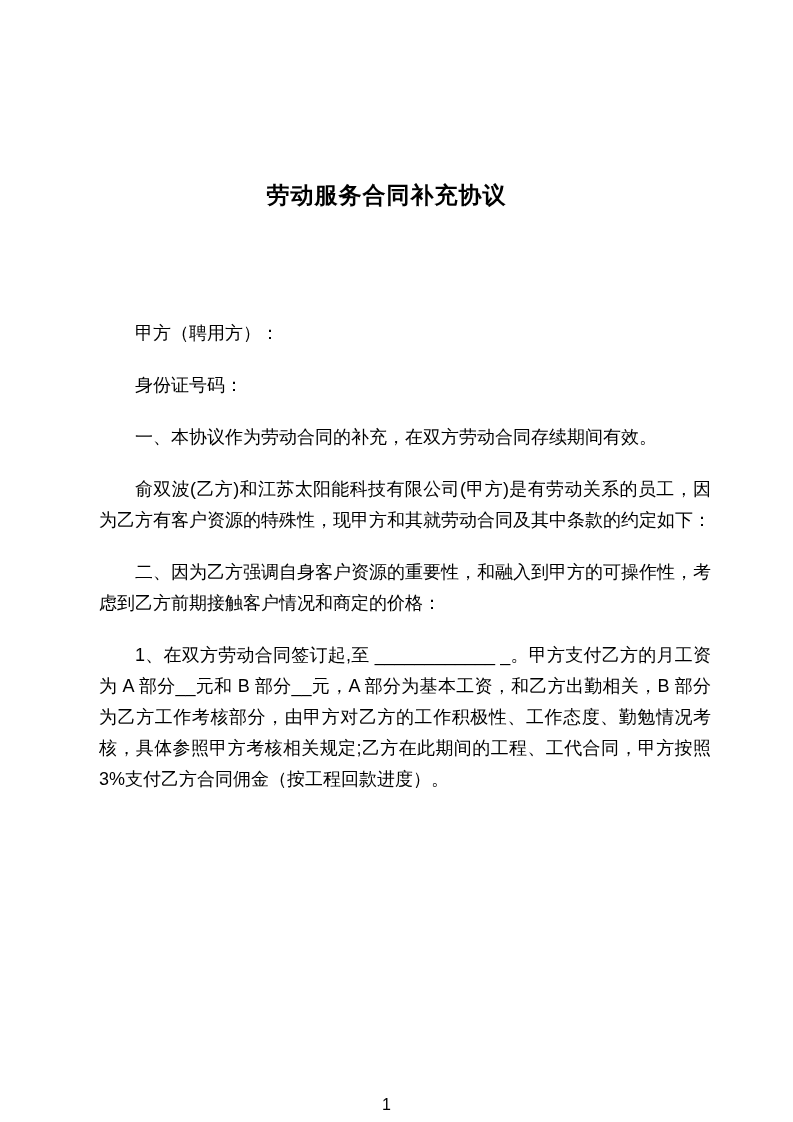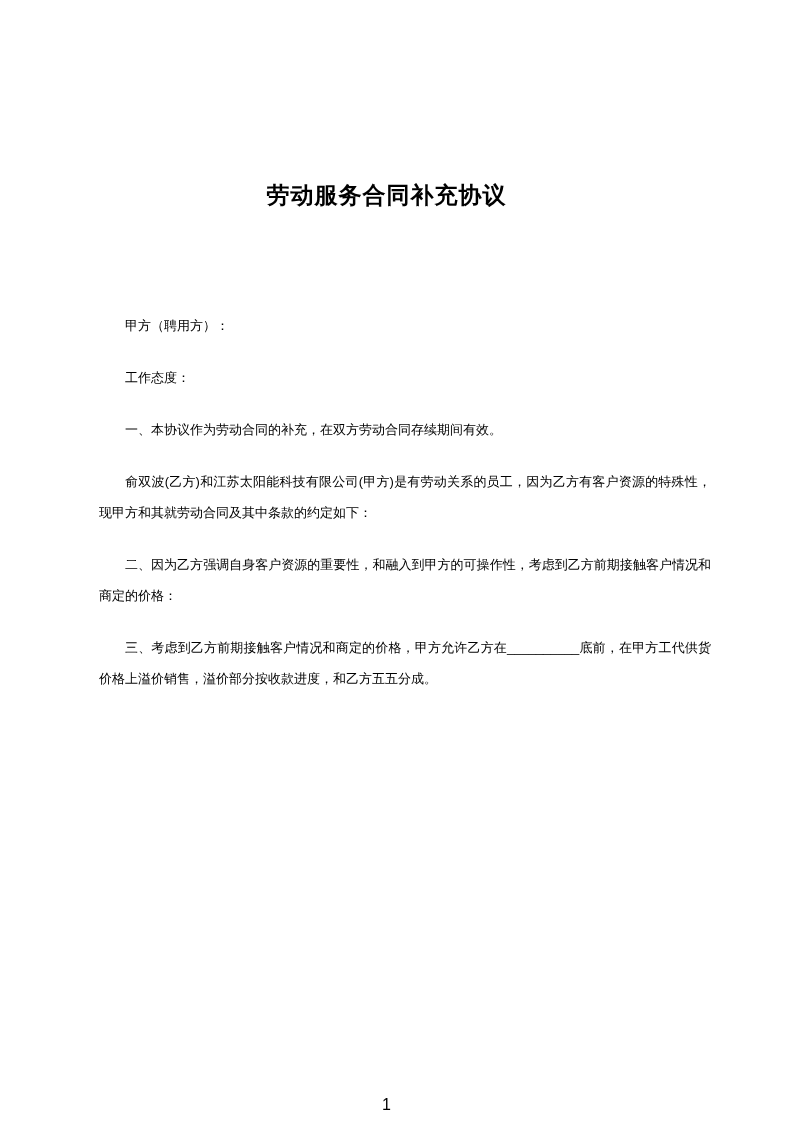--- a/index.html
+++ b/index.html
@@ -22,23 +22,23 @@
     padding-top: 141px;
     text-align: center;
     font-size: 23px;
     font-weight: bold;
     letter-spacing: 1px;
     line-height: 1.1;
   }
   .content {
     position: absolute;
     left: 99px;
-    top: 268px;
+    top: 276px;
     width: 612px;
-    font-size: 13px;
+    font-size: 18px;
     line-height: 31px;
     text-align: justify;
     text-justify: inter-ideograph;
   }
   .para {
     margin: 0 0 21px 0;
     text-indent: 2em;
     word-break: break-all;
   }
   .page-number {
@@ -51,21 +51,21 @@
   }
 </style>
 </head>
 <body>
 
 <div class="page">
   <h1 class="title">劳动服务合同补充协议</h1>
 
   <div class="content">
     <p class="para">甲方（聘用方）：</p>
-    <p class="para">工作态度：</p>
+    <p class="para">身份证号码：</p>
     <p class="para">一、本协议作为劳动合同的补充，在双方劳动合同存续期间有效。</p>
     <p class="para">俞双波(乙方)和江苏太阳能科技有限公司(甲方)是有劳动关系的员工，因为乙方有客户资源的特殊性，现甲方和其就劳动合同及其中条款的约定如下：</p>
     <p class="para">二、因为乙方强调自身客户资源的重要性，和融入到甲方的可操作性，考虑到乙方前期接触客户情况和商定的价格：</p>
-    <p class="para">三、考虑到乙方前期接触客户情况和商定的价格，甲方允许乙方在__________底前，在甲方工代供货价格上溢价销售，溢价部分按收款进度，和乙方五五分成。</p>
+    <p class="para">1、在双方劳动合同签订起,至 ____________ _。甲方支付乙方的月工资为 A 部分__元和 B 部分__元，A 部分为基本工资，和乙方出勤相关，B 部分为乙方工作考核部分，由甲方对乙方的工作积极性、工作态度、勤勉情况考核，具体参照甲方考核相关规定;乙方在此期间的工程、工代合同，甲方按照 3%支付乙方合同佣金（按工程回款进度）。</p>
   </div>
 
   <div class="page-number">1</div>
 </div>
 
 </body></html>

